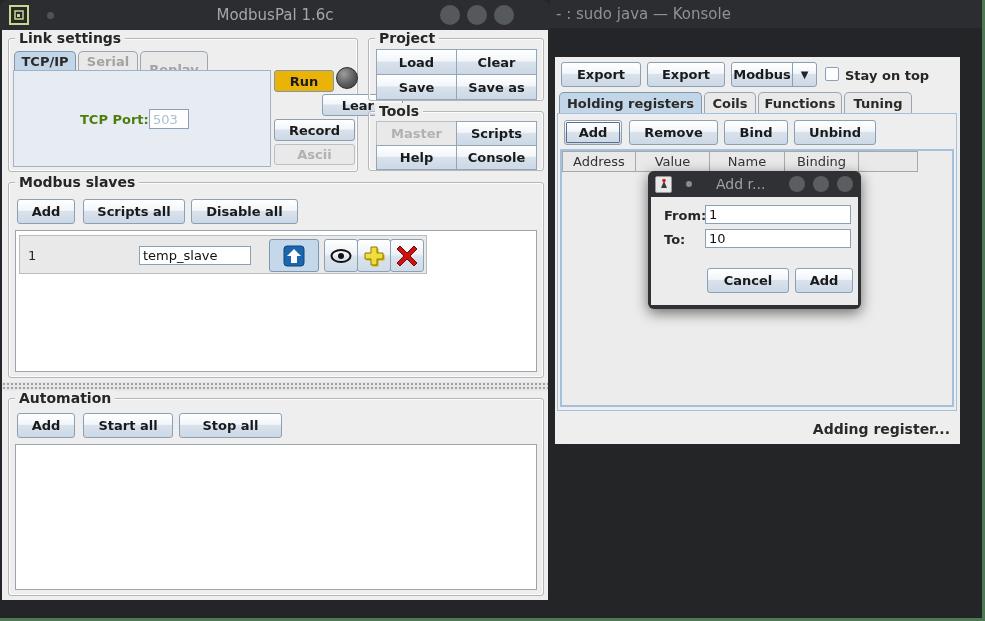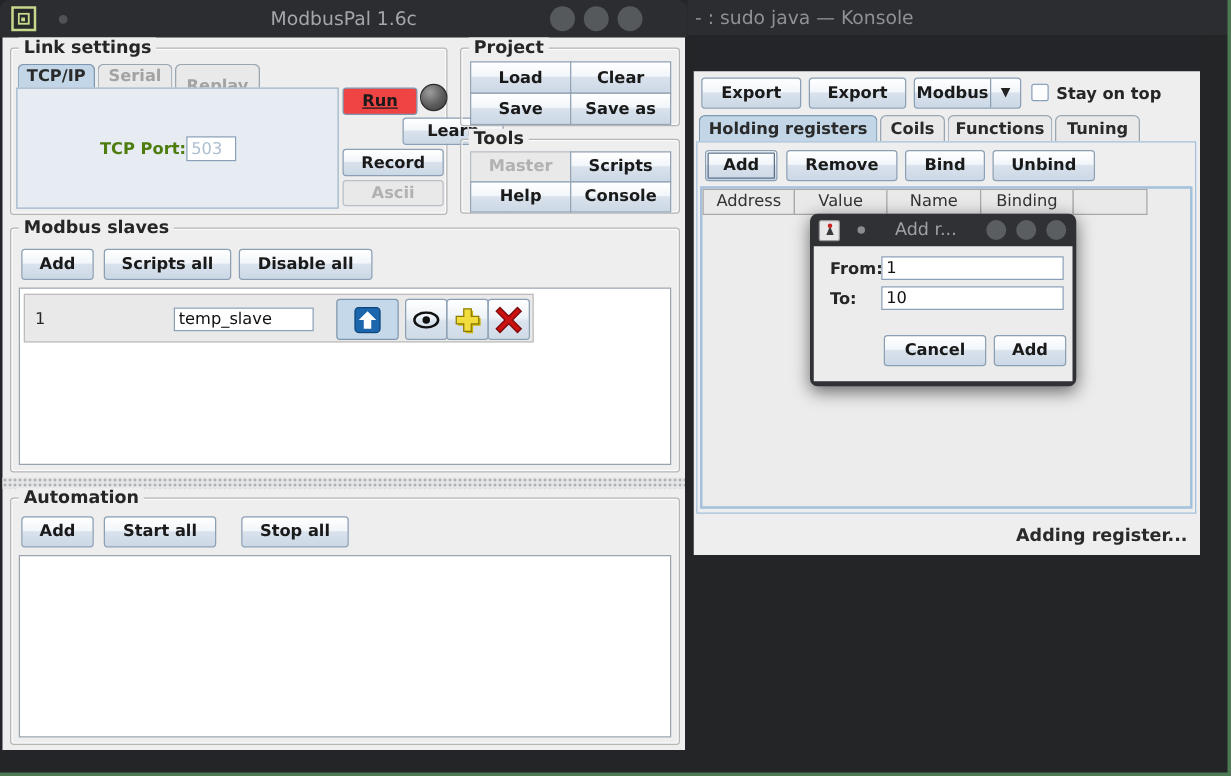--- a/index.html
+++ b/index.html
@@ -49,21 +49,21 @@
     position:absolute; border:1px solid #8ba0b5; border-radius:3px;
     background:linear-gradient(#ffffff, #f2f6fa 45%, #d9e2ec 50%, #ccd8e6);
     font-weight:bold; font-size:13px; color:#1a1a1a;
     display:flex; align-items:center; justify-content:center; cursor:default;
   }
   .btn.joined { border-radius:0; border:1px solid #93a5b6; }
   .btn.disabled {
     background:#e9e9e9; color:#b1b1b1; border-color:#b9bfc6;
   }
   .btn.toggled {
-    background:#ef4444; border-color:#7e97ae;text-decoration:underline;
+    background:#eab308; border-color:#7e97ae;
   }
   .btn.focusring { outline:1px solid #5a708a; outline-offset:-3px; }
   .tab {
     position:absolute; border:1px solid #9aa7b3; border-bottom:none;
     border-radius:5px 5px 0 0; background:#e9e9e9;
     display:flex; align-items:center; justify-content:center;
     font-weight:bold; font-size:13px; color:#2a2a2a;
   }
   .tab.selected { background:#c2d6e8; border-color:#7e97ae; }
   .tab.disabled { color:#a3a3a3; }
@@ -268,21 +268,21 @@
       <div class="splitter" style="left:0;top:352px;width:546px;height:9px;"></div>
 
       <div class="group" style="left:6px;top:368px;width:536px;height:198px;">
         <span class="group-title">Automation</span>
         <div class="btn" style="left:8px;top:14px;width:58px;height:25px;">
           <span>Add</span>
         </div>
         <div class="btn" style="left:74px;top:14px;width:90px;height:25px;">
           <span>Start all</span>
         </div>
-        <div class="btn" style="left:184px;top:14px;width:86px;height:25px;">
+        <div class="btn" style="left:170px;top:14px;width:103px;height:25px;">
           <span>Stop all</span>
         </div>
         <div class="listarea" style="left:6px;top:45px;width:522px;height:146px;"></div>
       </div>
 
     </div>
   </div>
 
   <div class="winframe" style="left:553px;top:28px;width:409px;height:420px;">
     <div class="winbody" style="left:2px;top:29px;width:405px;height:387px;">

